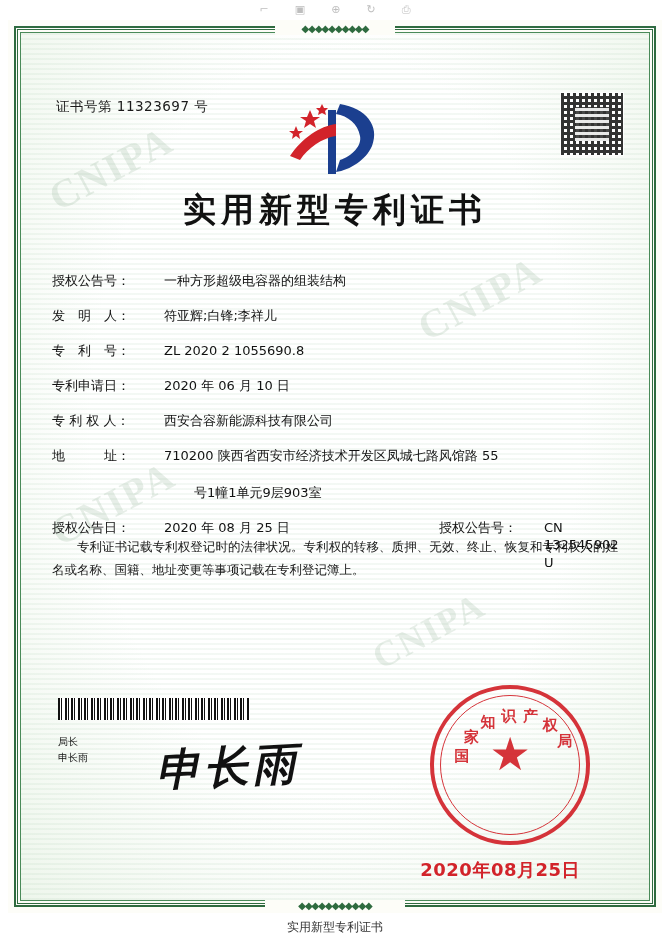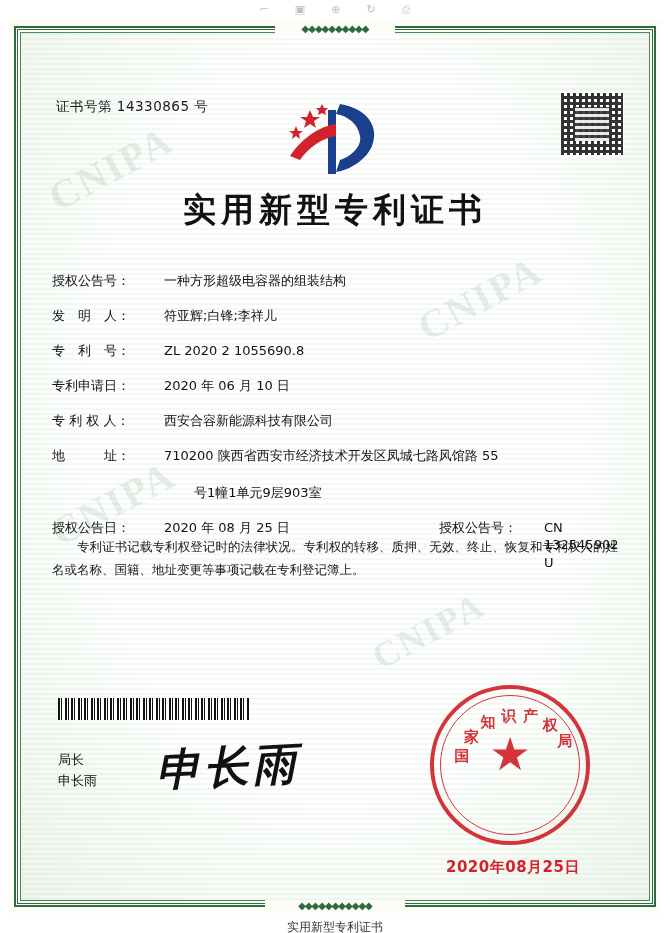--- a/index.html
+++ b/index.html
@@ -231,23 +231,23 @@
     background-image:
       repeating-linear-gradient(90deg,
         #111 0 2px, #fff 2px 3px, #111 3px 4px, #fff 4px 7px,
         #111 7px 9px, #fff 9px 10px, #111 10px 11px, #fff 11px 13px);
     background-size: 13px 22px;
   }
 
   
   .sig-label {
     position: absolute;
-    top: 700px;
+    top: 684px;
     left: 20px;
-    font-size: 13px;
+    font-size: 10px;
     line-height: 1.6;
     color: #111;
   }
   .sig-hand {
     position: absolute;
     top: 688px;
     left: 118px;
     font-family: "Liberation Serif", "DejaVu Serif", serif;
     font-style: italic;
     font-weight: bold;
@@ -294,21 +294,21 @@
     font-size: 15px;
     font-weight: bold;
     transform-origin: 0 0;
     white-space: nowrap;
   }
   .seal-date {
     position: absolute;
     top: 808px;
     right: 52px;
     color: #d2232a;
-    font-size: 15px;
+    font-size: 18px;
     font-weight: bold;
     letter-spacing: 0.5px;
   }
 
   
   .page-footer {
     position: absolute;
     bottom: 6px;
     left: 0; right: 0;
     text-align: center;
@@ -347,21 +347,21 @@
   <div class="top-ornament">◆◆◆◆◆◆◆◆◆◆</div>
   <div class="bottom-ornament">◆◆◆◆◆◆◆◆◆◆◆</div>
 
   <div class="content">
 
     <div class="watermark wm1">CNIPA</div>
     <div class="watermark wm2">CNIPA</div>
     <div class="watermark wm3">CNIPA</div>
     <div class="watermark wm4">CNIPA</div>
 
-    <div class="cert-no">证书号第 14330865 号</div>
+    <div class="cert-no">证书号第 11323697 号</div>
     <div class="qr"></div>
 
     <div class="logo">
       <svg width="110" height="80" viewBox="0 0 110 80">
         <path d="M60 6 C 86 10, 100 28, 92 48 C 86 62, 70 72, 56 74 L 60 62 C 72 58, 82 48, 80 38 C 78 26, 68 18, 56 16 Z" fill="#1b3f8f"></path>
         <path d="M56 12 L 56 76 L 48 76 L 48 12 Z" fill="#1b3f8f"></path>
         <path d="M10 58 C 22 40, 40 28, 56 26 L 56 38 C 42 40, 28 50, 20 62 Z" fill="#d2232a"></path>
         <polygon points="30,12 33,19 40,19 34,23 36,30 30,26 24,30 26,23 20,19 27,19" fill="#d2232a"></polygon>
         <polygon points="16,28 18,33 23,33 19,36 20,41 16,38 12,41 13,36 9,33 14,33" fill="#d2232a"></polygon>
         <polygon points="42,6 44,10 48,10 45,13 46,17 42,15 38,17 39,13 36,10 40,10" fill="#d2232a"></polygon>

